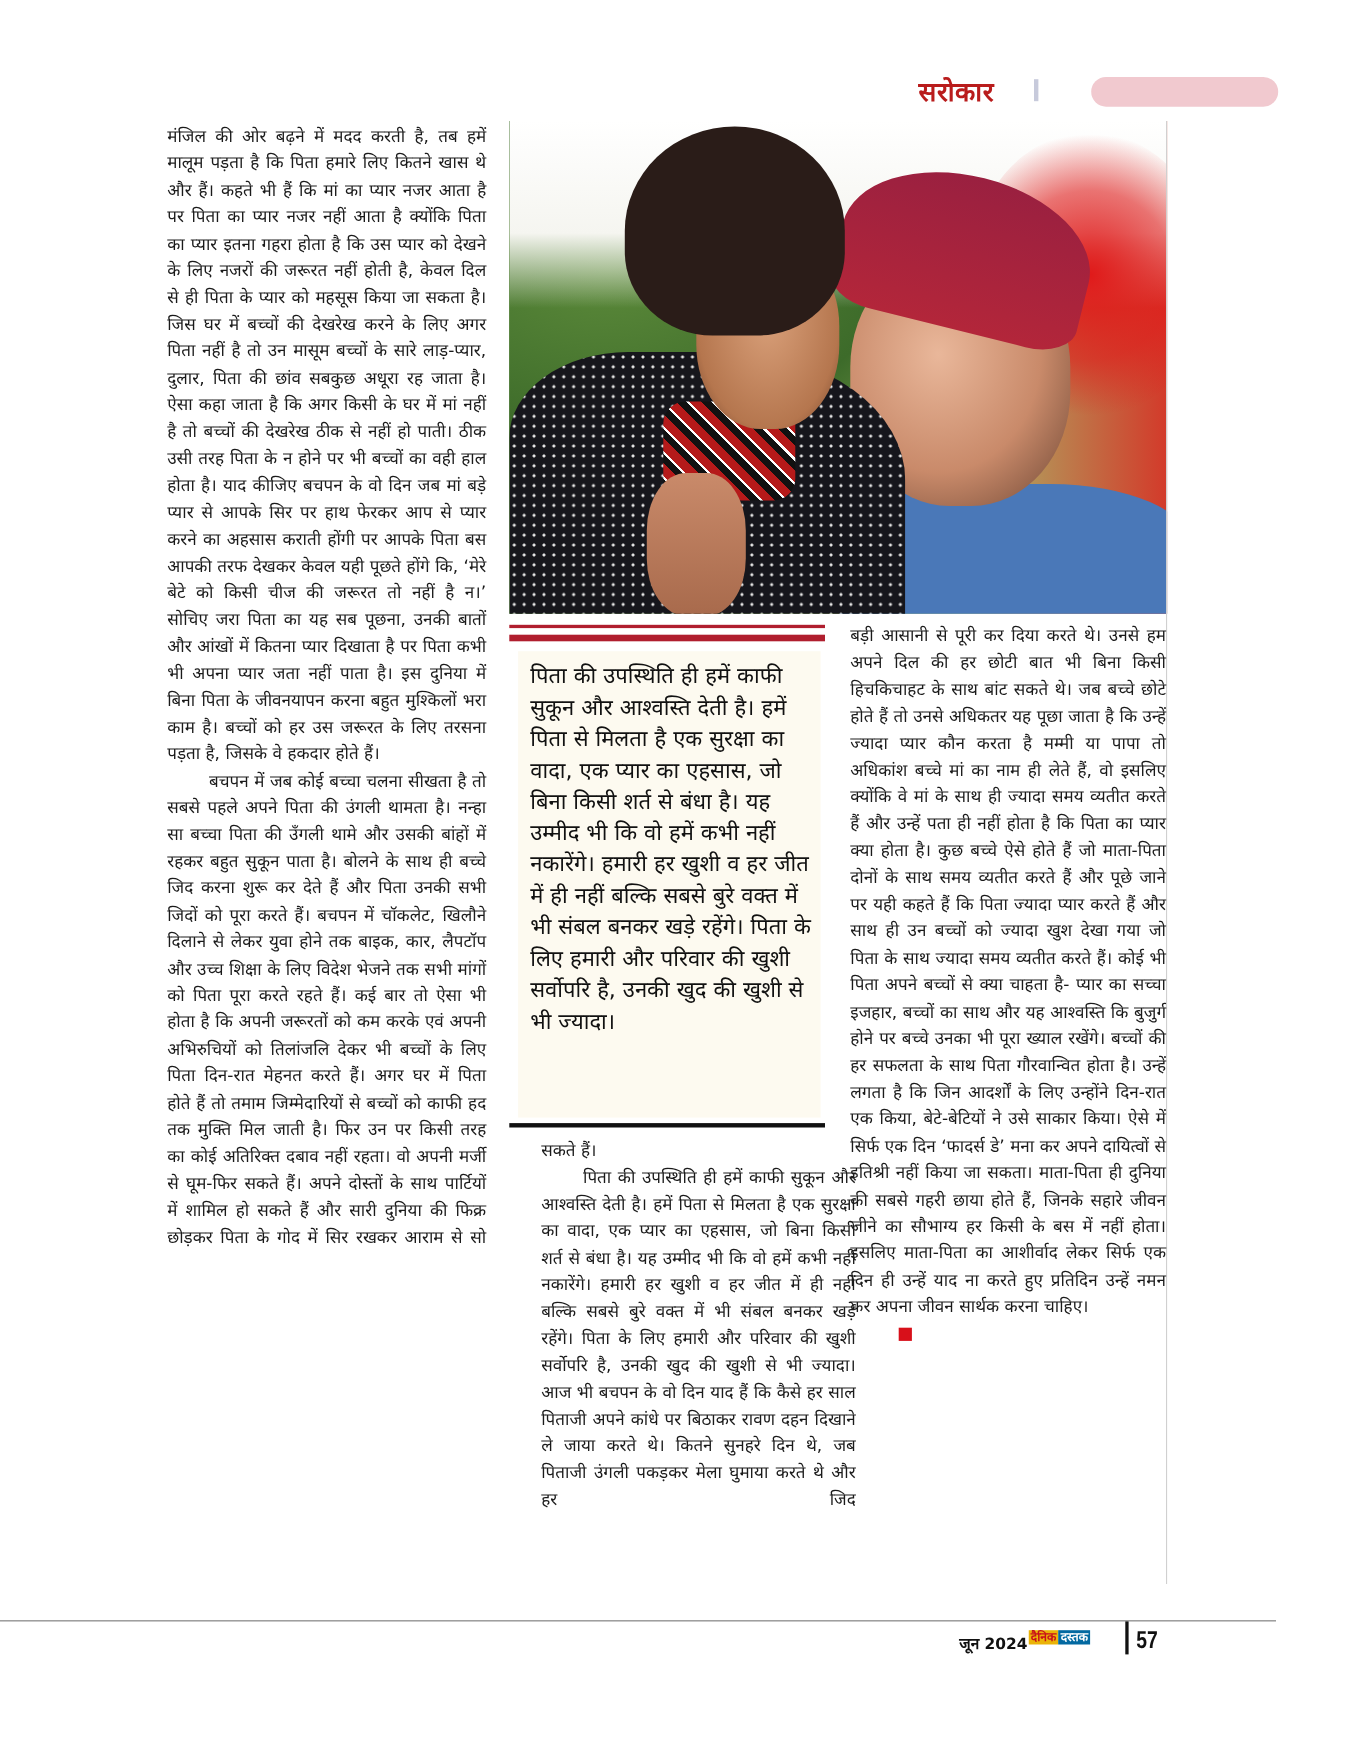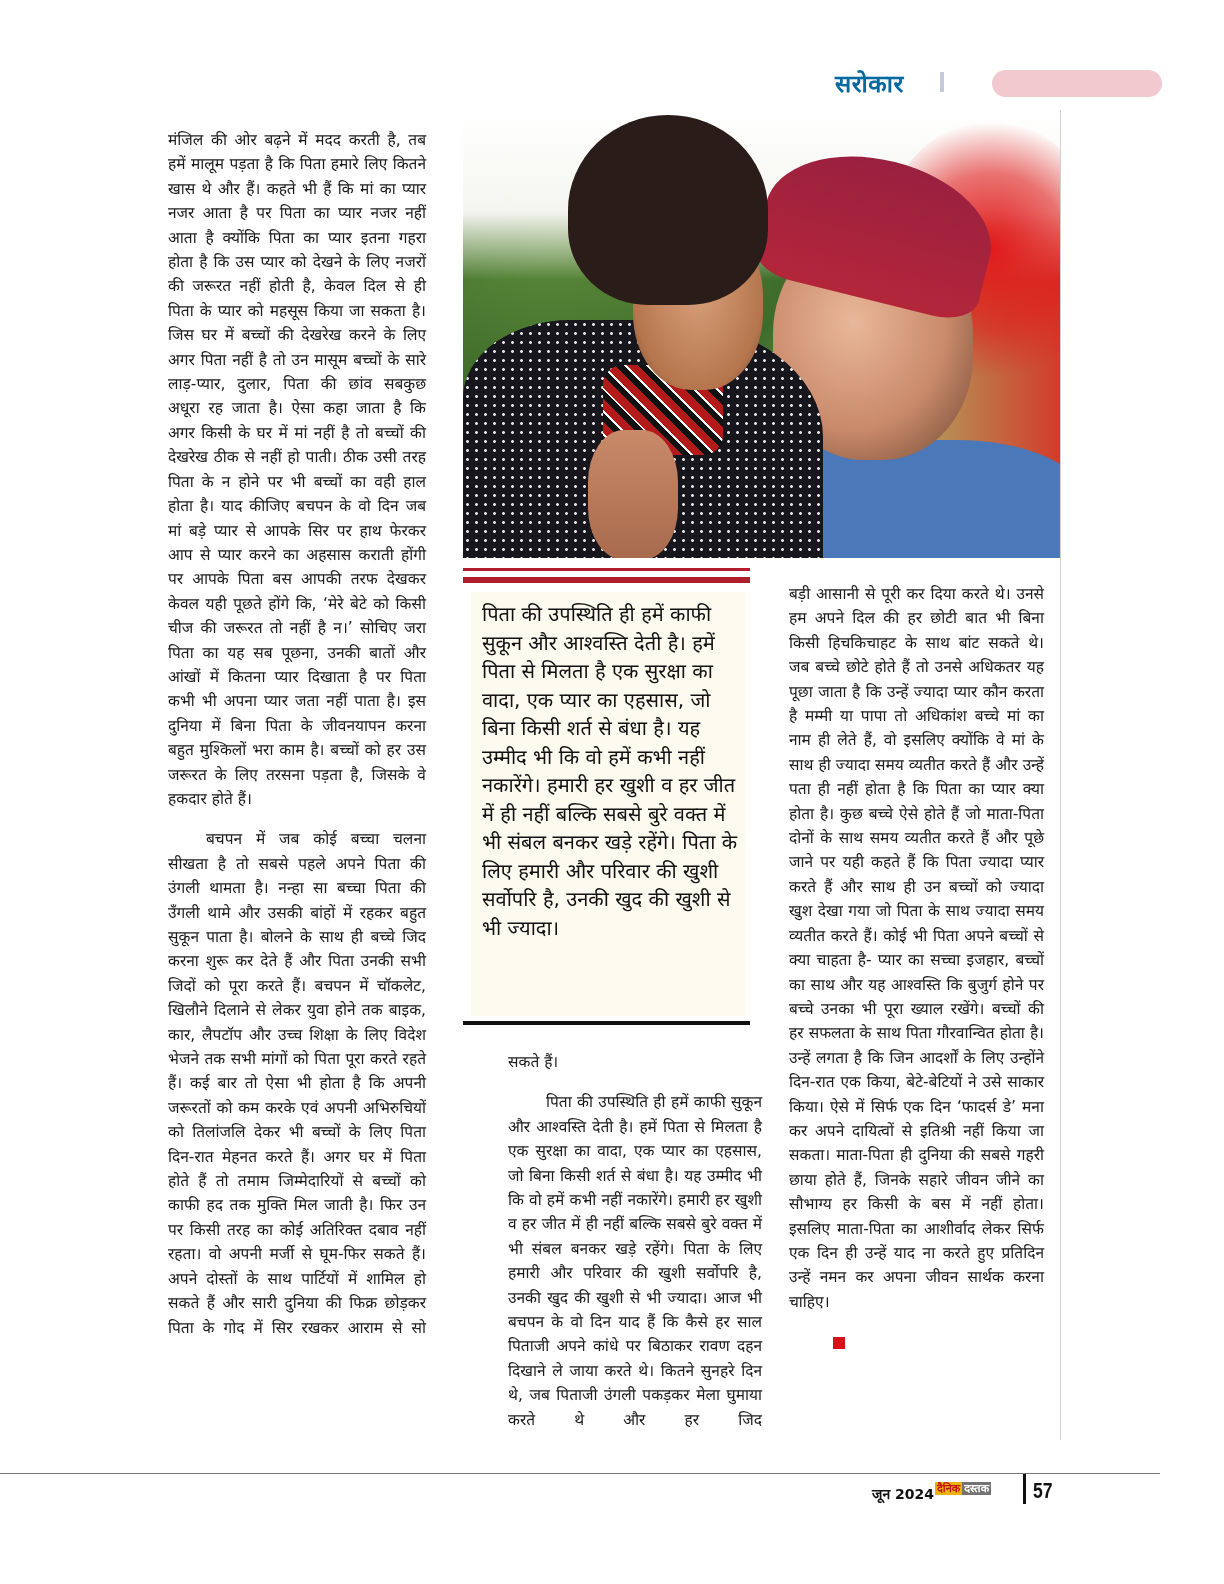--- a/index.html
+++ b/index.html
@@ -1,24 +1,24 @@
 <!DOCTYPE html>
 <html><head>
 <meta charset="utf-8">
 <style>
   html, body { margin: 0; padding: 0; background: #ffffff; }
   body { width: 1224px; height: 1584px; position: relative; overflow: hidden;
          font-family: "DejaVu Sans", sans-serif; color: #1a1a1a; }
   .section-tag { position: absolute; left: 835px; top: 66px; font-size: 24px; font-weight: bold;
-                 color: #0369a1; letter-spacing: 0.5px; }
+                 color: #b91c1c; letter-spacing: 0.5px; }
   .tag-divider { position: absolute; left: 940px; top: 72px; width: 4px; height: 20px; background: #c7cadb; }
   .tag-pill { position: absolute; left: 992px; top: 70px; width: 170px; height: 27px; border-radius: 14px;
               background: #f1c9cf; }
   .col { position: absolute; font-size: 15.5px; line-height: 24.4px; text-align: justify; text-align-last: justify; }
-  .col p { margin: 16px; }
+  .col p { margin: 0; }
   .col p.last { text-align-last: left; }
   .col .indent { text-indent: 38px; }
   .col1 { left: 152px; top: 112px; width: 290px; }
   .col2 { left: 492px; top: 1034px; width: 286px; }
   .col3 { left: 773px; top: 566px; width: 287px; }
   .photo { position: absolute; left: 463px; top: 110px; width: 598px; height: 448px; overflow: hidden;
            background: radial-gradient(ellipse at 15% 30%, #5c8a3a 0%, #3d6b2a 35%, transparent 60%),
                        linear-gradient(90deg, #4d7f33 0%, #7aa64a 40%, #a8b86a 70%, #d33a2a 100%); }
   .photo .sky { position: absolute; left: 0; top: 0; width: 100%; height: 38%;
                 background: linear-gradient(180deg, #ffffff 0%, #f5f5f0 60%, rgba(255,255,255,0) 100%); }
@@ -48,21 +48,21 @@
   .quote-text { position: absolute; left: 482px; top: 600px; width: 262px; font-size: 20px; line-height: 28.5px; color: #111; }
   .quote-bottom { position: absolute; left: 463px; top: 1021px; width: 287px; height: 4px; background: #111; }
   .col-rule { position: absolute; left: 1060px; top: 110px; width: 1px; height: 1330px; background: #d0d0d0; }
   .byline { font-weight: bold; }
   .end-mark { display: inline-block; width: 12px; height: 12px; background: #d8101a; vertical-align: middle; margin-left: 6px; }
   .footer-rule { position: absolute; left: 0; top: 1473px; width: 1160px; height: 1px; background: #777; }
   .footer-date { position: absolute; left: 872px; top: 1484px; font-size: 14px; font-weight: bold; color: #111; }
   .footer-logo { position: absolute; left: 935px; top: 1481px; width: 72px; height: 18px; overflow: hidden;
                  font-size: 11px; font-weight: bold; line-height: 16px; white-space: nowrap; color: #fff; }
   .footer-logo .a { background: #eab308; color: #c8101a; padding: 0 2px; }
-  .footer-logo .b { background: #737373; color: #fff; padding: 0 2px; }
+  .footer-logo .b { background: #0369a1; color: #fff; padding: 0 2px; }
   .footer-vbar { position: absolute; left: 1023px; top: 1474px; width: 3px; height: 30px; background: #111; }
   .page-num { position: absolute; left: 1033px; top: 1478px; font-size: 22px; font-weight: bold; color: #111;
               font-family: "Liberation Sans", sans-serif; transform: scaleX(0.8); transform-origin: left; }
 </style>
 </head>
 <body>
 
 <div class="section-tag">सरोकार</div>
 <div class="tag-divider"></div>
 <div class="tag-pill"></div>

